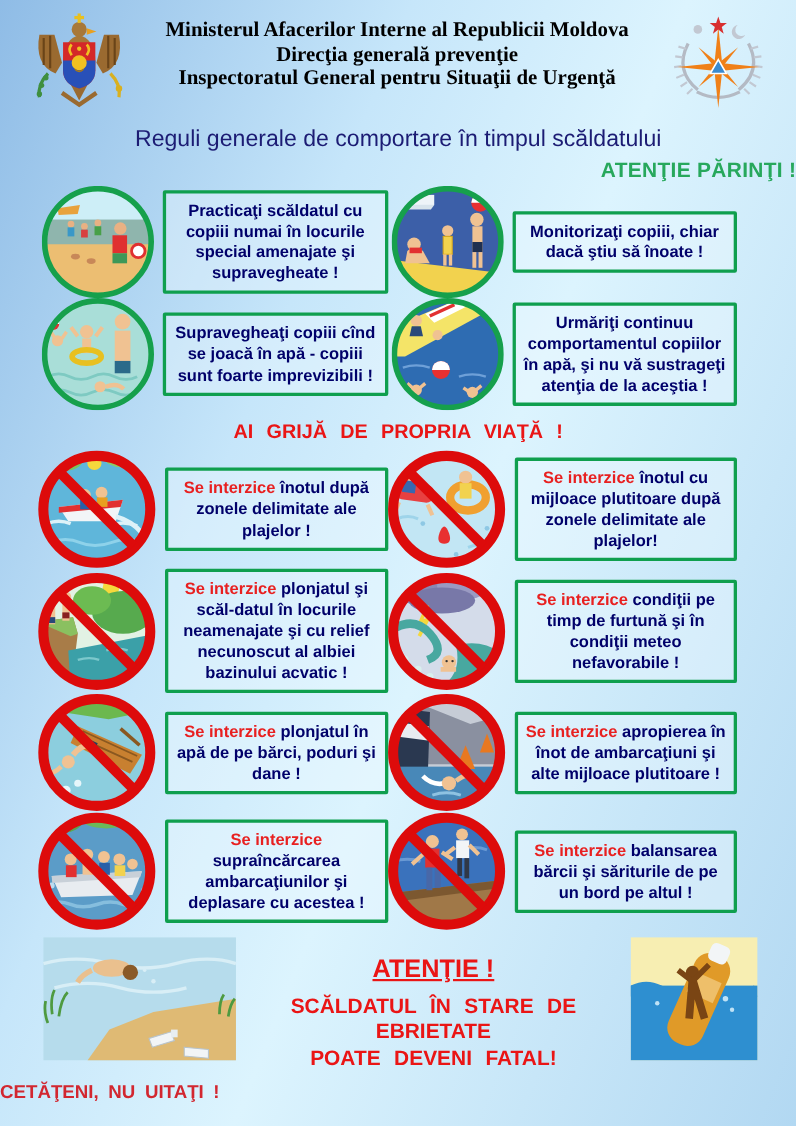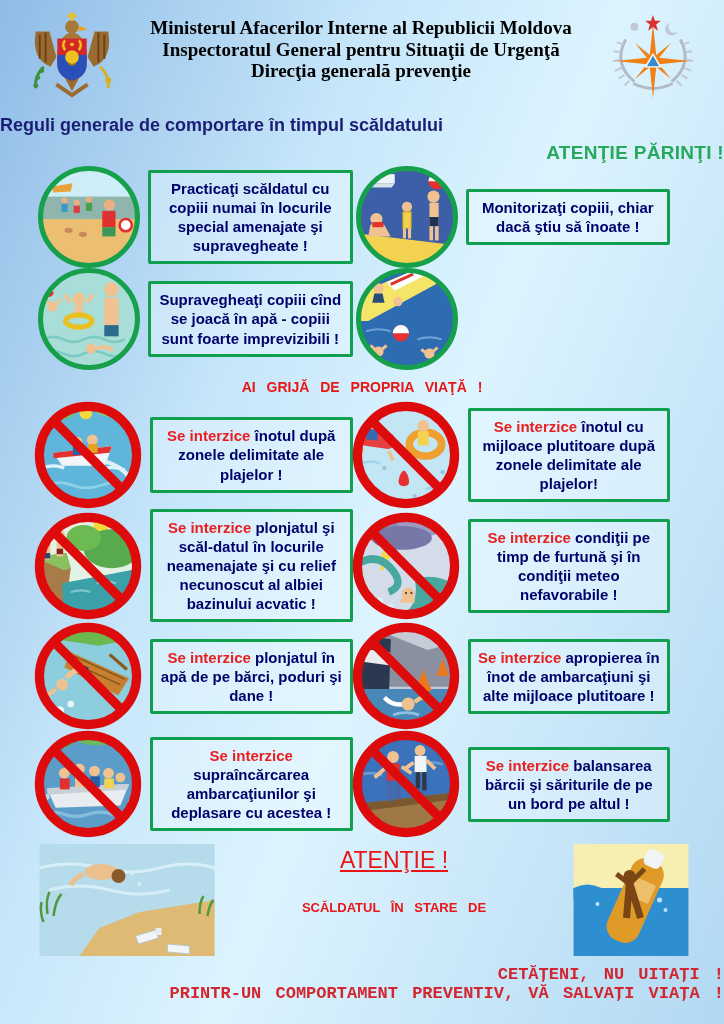--- a/index.html
+++ b/index.html
@@ -6,41 +6,41 @@
 html,body{margin:0;padding:0}
 body{font-family:"Liberation Sans",sans-serif;background:#e8eef4}
 .page{position:relative;width:724px;height:1024px;overflow:hidden;margin:0 auto;
   background:linear-gradient(112deg,#8fbce6 0%,#c6e6fa 33%,#dcf4fe 55%,#b2d8f2 100%)}
 .header{display:flex;align-items:flex-start;gap:8px;padding:12px 24px 0 28px}
 .coat{width:88px;height:94px;flex:none}
 .emblem{width:94px;height:94px;flex:none;margin-top:2px}
 .coat svg,.emblem svg{width:100%;height:100%}
 .org{flex:1;text-align:center;font-family:"Liberation Serif",serif;font-weight:bold;
   font-size:19px;line-height:1.14;color:#000;padding-top:5px}
-.main-title{text-align:left;font-weight:bold;font-size:18px;color:#1c1c74;margin-top:7px}
+.main-title{text-align:center;font-weight:normal;font-size:21px;color:#1c1c74;margin-top:7px}
 .green-heading{text-align:right;font-weight:bold;font-size:19px;color:#27a85c;margin-top:6px;letter-spacing:.3px}
 .grid{display:grid;grid-template-columns:1fr 1fr;column-gap:3px;padding:2px 54px 0 38px}
 .item{display:flex;align-items:center;gap:8px}
 .parents .item{min-height:100px}
 .danger-grid .item{min-height:97px}
 .gcircle{width:102px;height:102px;flex:none}
 .pcircle{width:108px;height:108px;flex:none;margin-left:-4px}
 .gcircle svg,.pcircle svg{width:100%;height:100%;display:block}
 .textbox{flex:1;border:3px solid #0f9f4e;border-radius:2px;background:rgba(238,251,255,.38);
   text-align:center;font-weight:bold;font-size:15px;line-height:1.27;color:#00006a;padding:6px 4px}
 .textbox .red{color:#e82020}
-.red-heading{text-align:center;font-weight:bold;font-size:14px;color:#ea1515;word-spacing:7px;margin:9px 0 4px}
+.red-heading{text-align:center;font-weight:bold;font-size:18px;color:#ea1515;word-spacing:7px;margin:9px 0 4px}
 .attention{display:flex;align-items:flex-start;gap:10px;padding:6px 34px 0 38px}
 .att-img-left{width:178px;height:112px;flex:none}
 .att-img-right{width:118px;height:112px;flex:none}
 .att-img-left svg,.att-img-right svg{width:100%;height:100%;display:block}
 .att-center{flex:1;text-align:center;color:#ea1515}
-.att-title{font-size:23px;font-weight:normal;text-decoration:underline;margin-top:3px}
-.att-lines{font-size:13px;font-weight:bold;word-spacing:7px;line-height:1.22;margin-top:26px}
-.serif-red{font-family:Liberation Mono, monospace;font-weight:bold;color:#d22730;text-align:right;word-spacing:4px}
+.att-title{font-size:23px;font-weight:bold;text-decoration:underline;margin-top:15px}
+.att-lines{font-size:19px;font-weight:bold;word-spacing:7px;line-height:1.22;margin-top:10px}
+.serif-red{font-family:Liberation Sans, sans-serif;font-weight:bold;color:#d22730;text-align:left;word-spacing:4px}
 .f1{font-size:17px;margin-top:9px}
 .f2{font-size:17px}
 </style>
 </head>
 <body>
 
 <div class="page">
 
   <div class="header">
     <div class="coat">
@@ -64,22 +64,22 @@
         <path d="M30,27 h30 v26 q0,13 -15,17 q-15,-4 -15,-17 z" fill="#d42828"></path>
         <path d="M30,44 h30 v9 q0,13 -15,17 q-15,-4 -15,-17 z" fill="#2850b8"></path>
         <circle cx="45" cy="46" r="7" fill="#f0c020"></circle>
         <path d="M38,39 q-4,-6 0,-10 M52,39 q4,-6 0,-10" stroke="#f0c020" stroke-width="2.5" fill="none"></path>
         <circle cx="45" cy="33" r="2" fill="#f0c020"></circle>
         <path d="M41,52 q4,4 8,0" stroke="#a87818" stroke-width="1.5" fill="none"></path>
       </svg>
     </div>
     <div class="org">
       <div>Ministerul Afacerilor Interne al Republicii Moldova</div>
+      <div>Direcţia generală prevenţie</div>
       <div>Inspectoratul General pentru Situaţii de Urgenţă</div>
-      <div>Direcţia generală prevenţie</div>
     </div>
     <div class="emblem">
       <svg viewBox="0 0 96 96">
         <path d="M20,26 q-13,25 9,43" stroke="#b4bac4" stroke-width="3" fill="none"></path>
         <path d="M76,26 q13,25 -9,43" stroke="#b4bac4" stroke-width="3" fill="none"></path>
         <path d="M28,71 q20,10 40,0" stroke="#b4bac4" stroke-width="3" fill="none"></path>
         <g stroke="#c2c8d2" stroke-width="2" fill="none">
           <path d="M18,31 l-7,-2 M15,39 l-7,-1 M14,47 l-7,1 M16,55 l-7,3 M19,62 l-6,4 M24,68 l-5,5"></path>
           <path d="M78,31 l7,-2 M81,39 l7,-1 M82,47 l7,1 M80,55 l7,3 M77,62 l6,4 M72,68 l5,5"></path>
         </g>
@@ -232,20 +232,23 @@
             <path d="M36,64 a8,8 0 0,1 16,0 z" fill="#fff"></path>
             <circle cx="22" cy="82" r="5" fill="#f0c292"></circle>
             <path d="M14,76 l6,5 M30,76 l-6,5" stroke="#f0c292" stroke-width="3"></path>
             <circle cx="72" cy="84" r="5" fill="#f0c292"></circle>
             <path d="M64,80 l6,4 M80,78 l-6,5" stroke="#f0c292" stroke-width="3"></path>
             <path d="M10,62 q12,-4 24,0 M60,70 q12,-4 24,0" stroke="#6ea0d8" stroke-width="2" fill="none"></path>
           </g>
           <circle cx="50" cy="50" r="47.5" fill="none" stroke="#16a04c" stroke-width="5"></circle>
         </svg>
       </div>
+      <div class="textbox">
+        <span>Urmăriţi continuu comportamentul copiilor în apă, şi nu vă sustrageţi atenţia de la aceştia !</span>
+      </div>
     </div>
   </div>
 
   <div class="red-heading">AI GRIJĂ DE PROPRIA VIAŢĂ !</div>
 
   <div class="grid danger-grid">
 
     <div class="item">
       <div class="pcircle">
         <svg viewBox="0 0 100 100">
@@ -533,20 +536,22 @@
           <path d="M160,70 q0,-12 4,-18 M168,72 q2,-12 6,-16"></path>
         </g>
         <circle cx="100" cy="40" r="2" fill="#d8eef6"></circle>
           <circle cx="92" cy="30" r="1.6" fill="#d8eef6"></circle>
       </svg>
     </div>
     <div class="att-center">
       <div class="att-title">ATENŢIE !</div>
       <div class="att-lines">
         <div>SCĂLDATUL ÎN STARE DE</div>
+        <div>EBRIETATE</div>
+        <div>POATE DEVENI FATAL!</div>
       </div>
     </div>
     <div class="att-img-right">
       <svg viewBox="0 0 115 112">
         <rect width="115" height="112" fill="#f7eeb2"></rect>
         <rect y="44" width="115" height="68" fill="#2e8fd0"></rect>
         <path d="M0,44 q14,-7 28,0 t28,0 t28,0 t28,0 l3,10 h-115 z" fill="#2e8fd0"></path>
         <g transform="rotate(24 60 58)">
           <rect x="44" y="12" width="34" height="88" rx="15" fill="#e09a28"></rect>
           <rect x="52" y="2" width="18" height="17" rx="5" fill="#f2f5f7"></rect>
@@ -556,15 +561,14 @@
         <path d="M56,38 l11,36 M56,38 l-3,36" stroke="#7a4514" stroke-width="7"></path>
         <path d="M56,40 l15,-15 M56,40 l-13,-10" stroke="#7a4514" stroke-width="5"></path>
         <circle cx="86" cy="56" r="2.5" fill="#bfe2f6"></circle>
           <circle cx="92" cy="66" r="2" fill="#bfe2f6"></circle>
           <circle cx="24" cy="60" r="2" fill="#bfe2f6"></circle>
       </svg>
     </div>
   </div>
 
   <div class="serif-red f1">CETĂŢENI, NU UITAŢI !</div>
-  <div class="serif-red f2">PRINTR-UN COMPORTAMENT PREVENTIV, VĂ SALVAŢI VIAŢA !</div>
 
 </div>
 
 </body></html>

